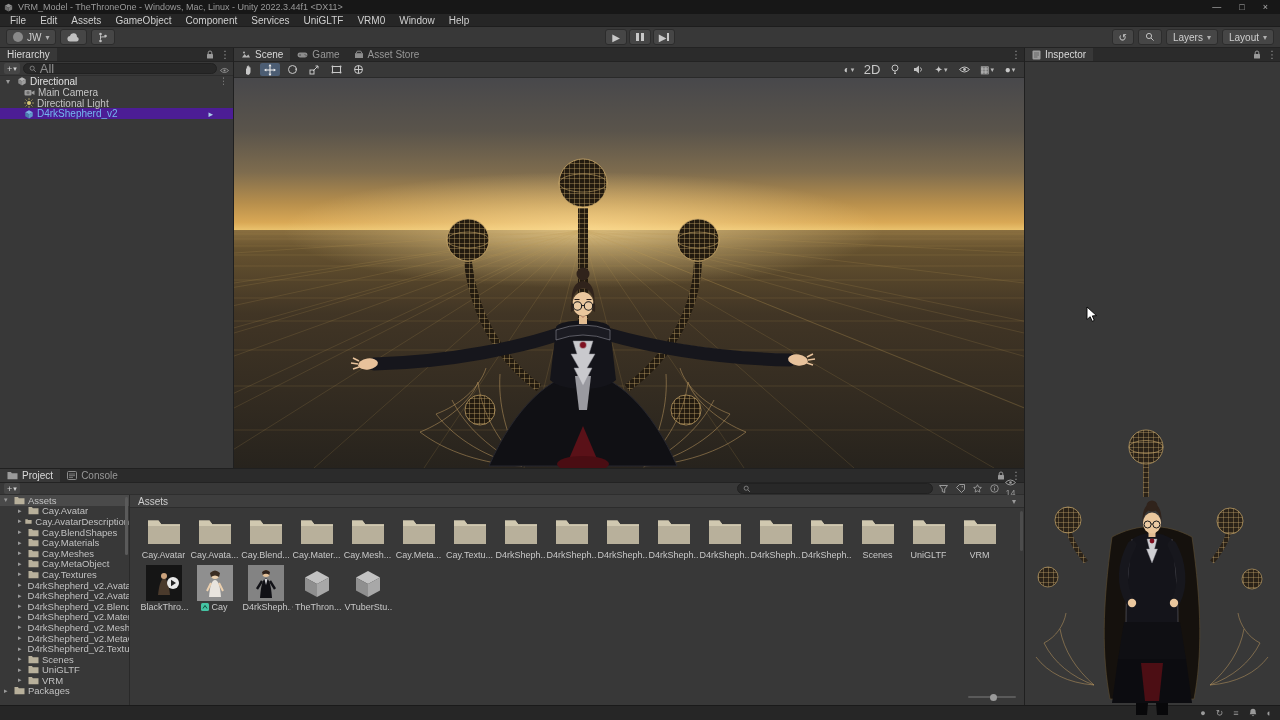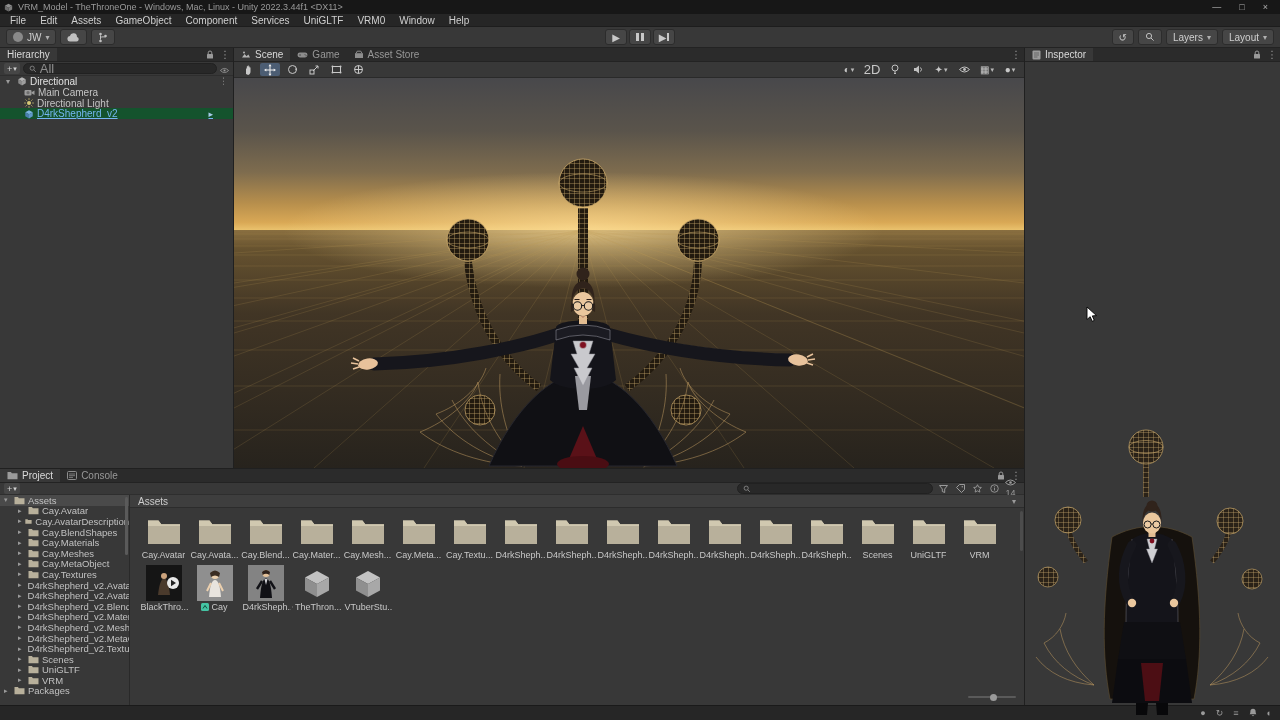--- a/index.html
+++ b/index.html
@@ -50,21 +50,21 @@
     border-right:1px solid #202020; z-index:3; }
   .searchrow { height:14px; display:flex; align-items:center; gap:3px; padding:0 4px; border-bottom:1px solid #2e2e2e;}
   .plusbtn { background:#464646; border-radius:2px; height:11px; display:inline-flex; align-items:center;
     padding:0 3px; font-size:9px; color:#d0d0d0; gap:1px; cursor:default;}
   .searchfield { flex:1; background:#282828; border:1px solid #212121; border-radius:7px; height:11px;
     display:flex; align-items:center; gap:3px; padding:0 5px; font-size:13px; color:#8d8d8d; }
   .h-row { height:10.8px; display:flex; align-items:center; gap:3px; font-size:10px; color:#c4c4c4;
     white-space:nowrap; padding-left:6px; cursor:default;}
   .h-row .tri { font-size:8px; color:#9a9a9a; width:8px; }
   .h-row.child { padding-left:24px; }
-  .h-row.selected { background:#14532d; color:#74b6f0; padding-right:20px;text-decoration:underline; }
+  .h-row.selected { background:#4c1d95; color:#74b6f0; padding-right:20px; }
   .h-row.selected .chev { margin-left:auto; color:#a9cdea; font-size:9px;}
   .h-row .kebab-r { margin-left:auto; margin-right:5px; color:#8d8d8d; font-size:9px;}
 
   
   #scene-panel { position:absolute; left:234px; top:48px; width:790px; height:420px; background:#383838; z-index:3;}
   #scene-toolbar { height:16px; background:#383838; border-bottom:1px solid #2a2a2a; display:flex;
     align-items:center; gap:2px; padding:0 4px; }
   .tool-btn { width:20px; height:13px; border-radius:2px; display:inline-flex; align-items:center;
     justify-content:center; cursor:default; }
   .tool-btn.active { background:#4c5d73; }

